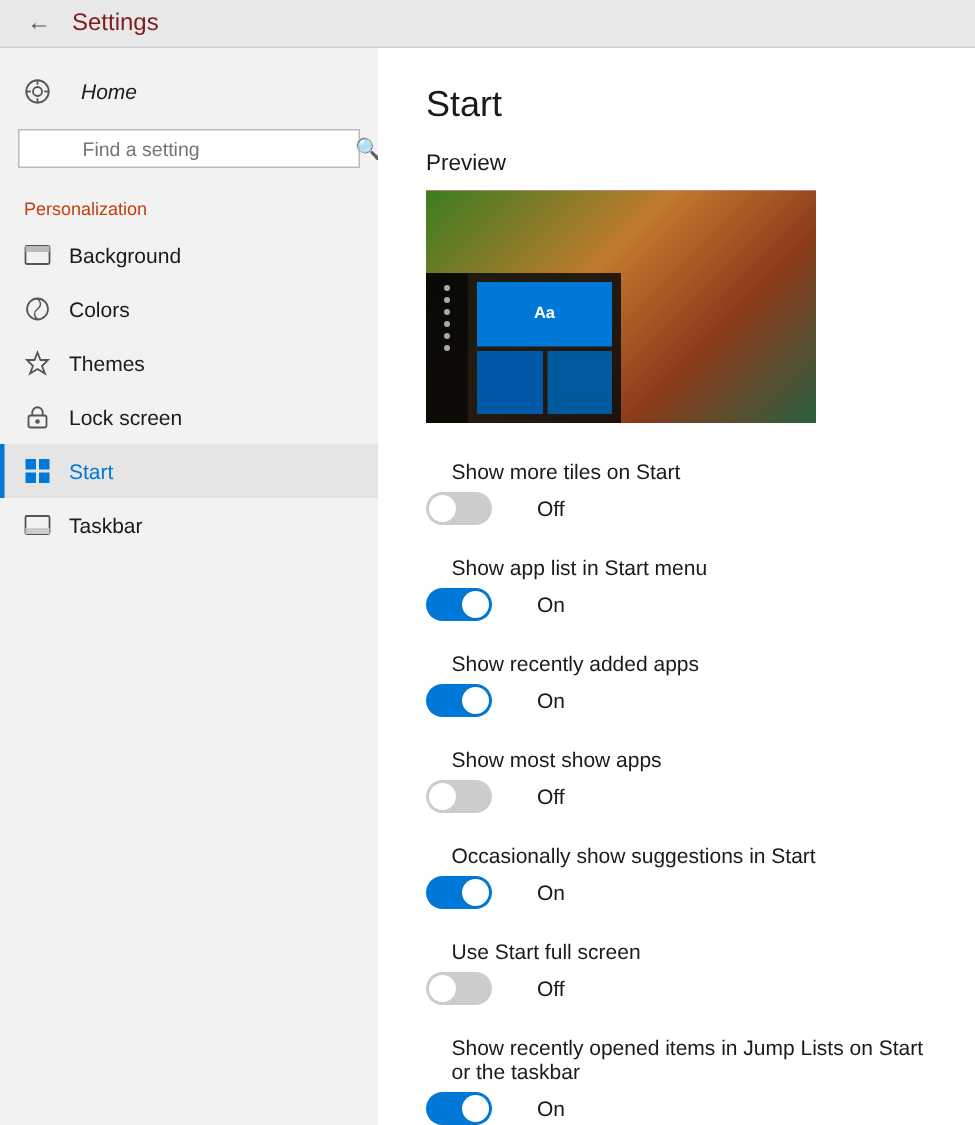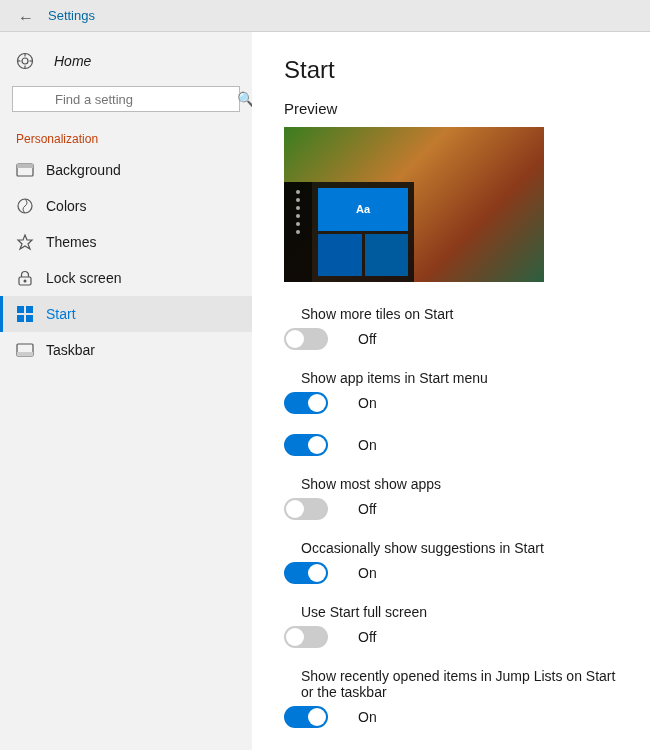--- a/index.html
+++ b/index.html
@@ -23,22 +23,22 @@
     }
     .back-btn {
       width: 28px; height: 28px;
       border: none; background: none;
       cursor: pointer;
       display: flex; align-items: center; justify-content: center;
       color: #555;
       font-size: 16px;
     }
     .titlebar-title {
-      font-size: 13px;
-      color: #0369a1;
+      font-size: 16px;
+      color: #7f1d1d;
     }
     .main-layout {
       display: flex;
       height: calc(750px - 32px);
     }
     .sidebar {
       width: 252px;
       background: #f2f2f2;
       padding: 12px 0;
       overflow-y: auto;
@@ -343,27 +343,28 @@
 
     <div id="settings-container">
         <div class="setting-row">
           <div class="setting-name">Show more tiles on Start</div>
           <div class="toggle-row">
             <button class="toggle off"></button>
             <span class="toggle-label">Off</span>
           </div>
         </div>
         <div class="setting-row">
-          <div class="setting-name">Show app items in Start menu</div>
+          <div class="setting-name">Show app list in Start menu</div>
           <div class="toggle-row">
             <button class="toggle on"></button>
             <span class="toggle-label">On</span>
           </div>
         </div>
         <div class="setting-row">
+          <div class="setting-name">Show recently added apps</div>
           <div class="toggle-row">
             <button class="toggle on"></button>
             <span class="toggle-label">On</span>
           </div>
         </div>
         <div class="setting-row">
           <div class="setting-name">Show most show apps</div>
           <div class="toggle-row">
             <button class="toggle off"></button>
             <span class="toggle-label">Off</span>

